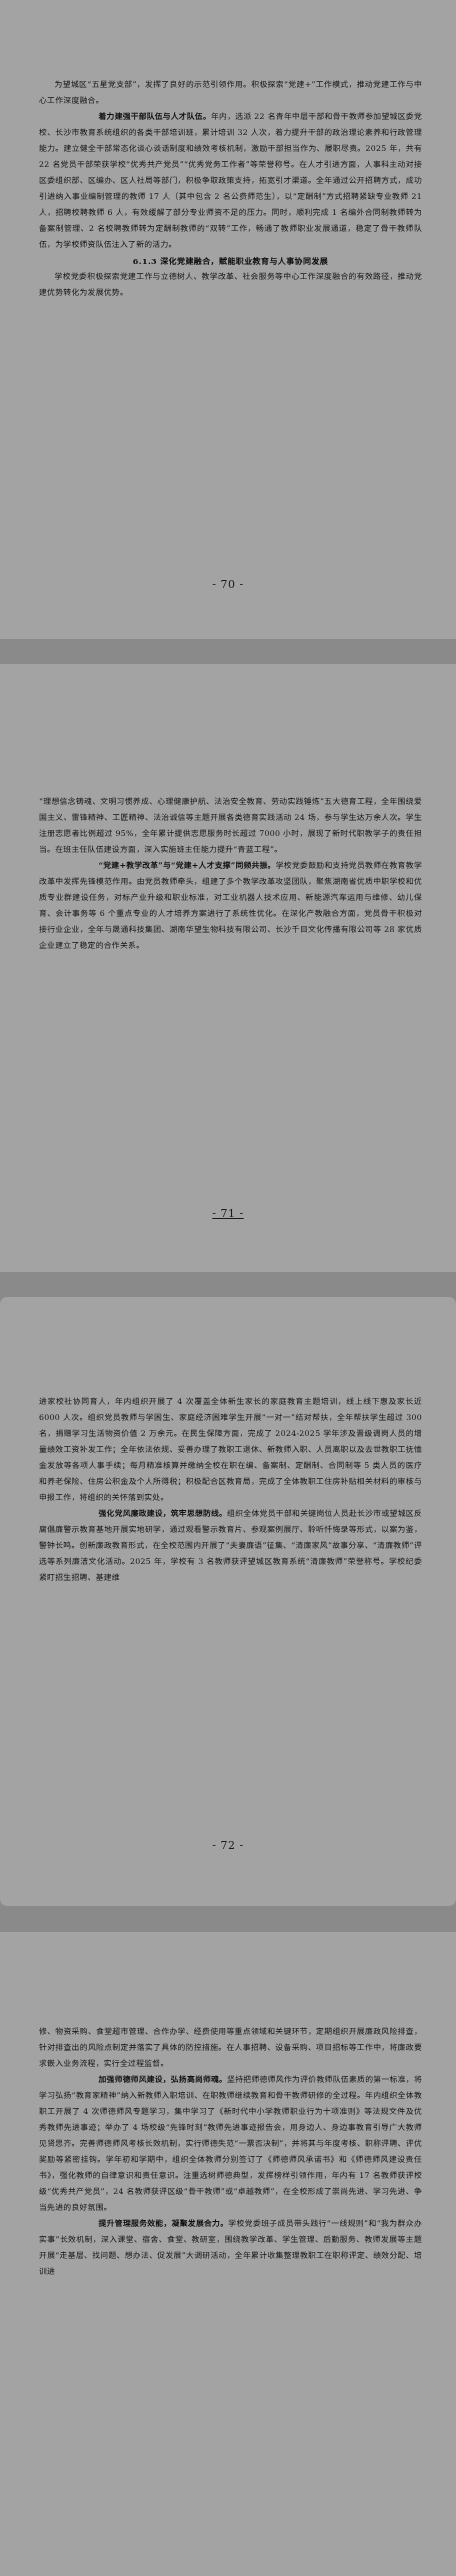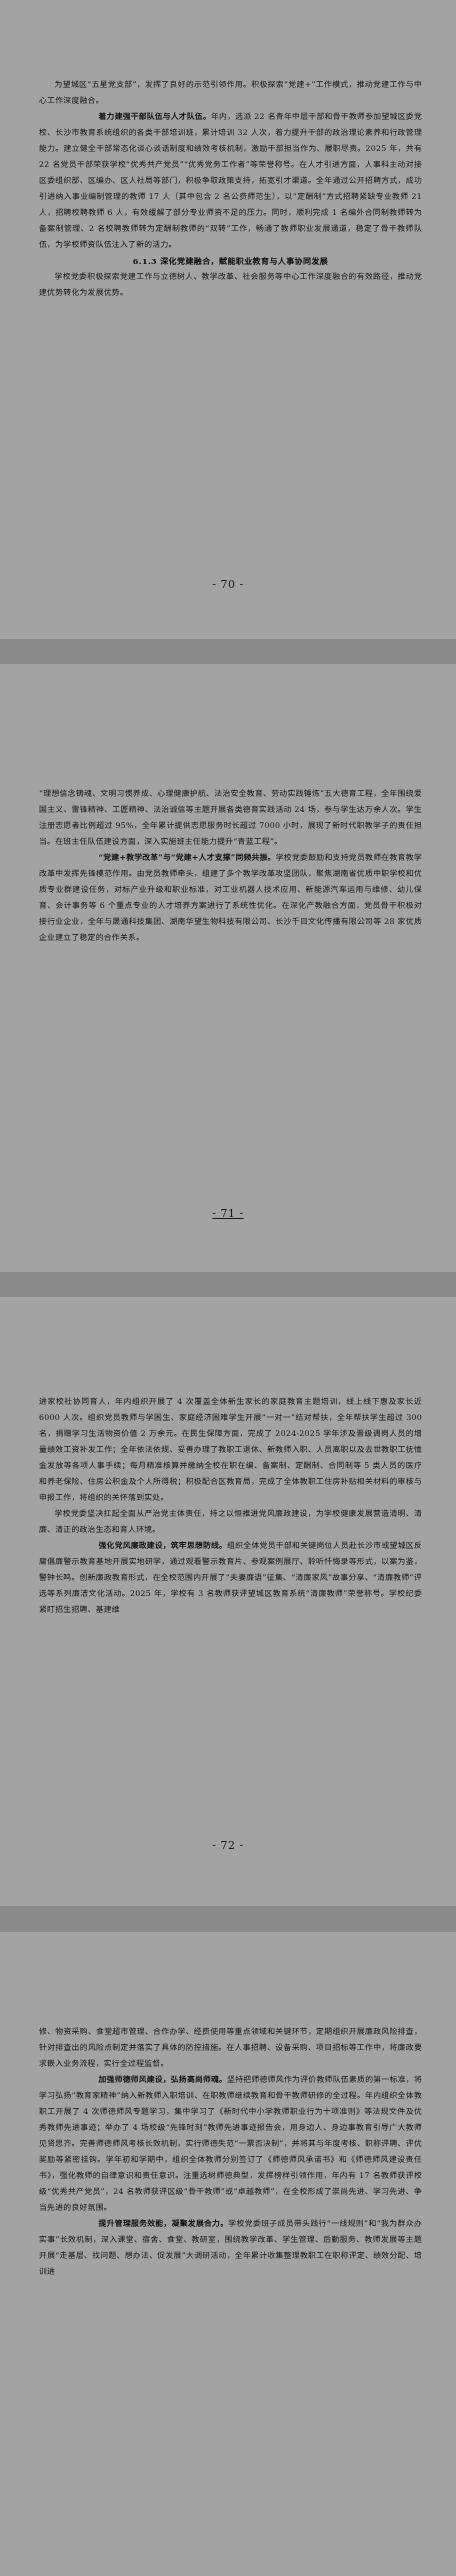--- a/index.html
+++ b/index.html
@@ -75,26 +75,26 @@
     font-family: "DejaVu Serif", "Liberation Serif", serif;
   }
   
   .p1 { height: 639px; }
   .p1 .page-inner { top: 77px; }
   .p1 .folio { bottom: 48px; }
 
   .gap1 { height: 25px; }
 
   .p2 { height: 608px; }
-  .p2 .page-inner { top: 122px; }
+  .p2 .page-inner { top: 130px; }
   .p2 .folio { bottom: 52px; text-decoration: underline; }
 
   .gap2 { height: 25px; }
 
-  .p3 { height: 609px; }
+  .p3 { height: 609px; border-radius: 7px; }
   .p3 .page-inner { top: 97px; }
   .p3 .folio { bottom: 54px; }
 
   .gap3 { height: 26px; }
 
   .p4 { height: 649px; }
   .p4 .page-inner { top: 92px; }
 </style>
 </head>
 <body>
@@ -119,21 +119,20 @@
       <p class="indent"><span class="lead">“党建+教学改革”与“党建+人才支撑”同频共振。</span><span>学校党委鼓励和支持党员教师在教育教学改革中发挥先锋模范作用。由党员教师牵头，组建了多个教学改革攻坚团队，聚焦湖南省优质中职学校和优质专业群建设任务，对标产业升级和职业标准，对工业机器人技术应用、新能源汽车运用与维修、幼儿保育、会计事务等 6 个重点专业的人才培养方案进行了系统性优化。在深化产教融合方面，党员骨干积极对接行业企业，全年与晟通科技集团、湖南华望生物科技有限公司、长沙千目文化传播有限公司等 28 家优质企业建立了稳定的合作关系。</span></p>
     </div>
     <div class="folio">- 71 -</div>
   </section>
 
   <div class="page-gap gap2"></div>
 
   <section class="page p3">
     <div class="page-inner">
       <p>进家校社协同育人，年内组织开展了 4 次覆盖全体新生家长的家庭教育主题培训，线上线下惠及家长近 6000 人次。组织党员教师与学困生、家庭经济困难学生开展“一对一”结对帮扶，全年帮扶学生超过 300 名，捐赠学习生活物资价值 2 万余元。在民生保障方面，完成了 2024-2025 学年涉及晋级调岗人员的增量绩效工资补发工作；全年依法依规、妥善办理了教职工退休、新教师入职、人员离职以及去世教职工抚恤金发放等各项人事手续；每月精准核算并缴纳全校在职在编、备案制、定酬制、合同制等 5 类人员的医疗和养老保险、住房公积金及个人所得税；积极配合区教育局，完成了全体教职工住房补贴相关材料的审核与申报工作，将组织的关怀落到实处。</p>
-      <p class="indent">学校党委坚决扛起全面从严治党主体责任，持之以恒推进党风廉政建设，为学校健康发展营造清明、清廉、清正的政治生态和育人环境。</p>
       <p class="indent"><span class="lead">强化党风廉政建设，筑牢思想防线。</span><span>组织全体党员干部和关键岗位人员赴长沙市或望城区反腐倡廉警示教育基地开展实地研学，通过观看警示教育片、参观案例展厅、聆听忏悔录等形式，以案为鉴，警钟长鸣。创新廉政教育形式，在全校范围内开展了“夫妻廉语”征集、“清廉家风”故事分享、“清廉教师”评选等系列廉洁文化活动。2025 年，学校有 3 名教师获评望城区教育系统“清廉教师”荣誉称号。学校纪委紧盯招生招聘、基建维</span></p>
     </div>
     <div class="folio">- 72 -</div>
   </section>
 
   <div class="page-gap gap3"></div>
 
   <section class="page p4">
     <div class="page-inner">
       <p>修、物资采购、食堂超市管理、合作办学、经费使用等重点领域和关键环节，定期组织开展廉政风险排查，针对排查出的风险点制定并落实了具体的防控措施。在人事招聘、设备采购、项目招标等工作中，将廉政要求嵌入业务流程，实行全过程监督。</p>

